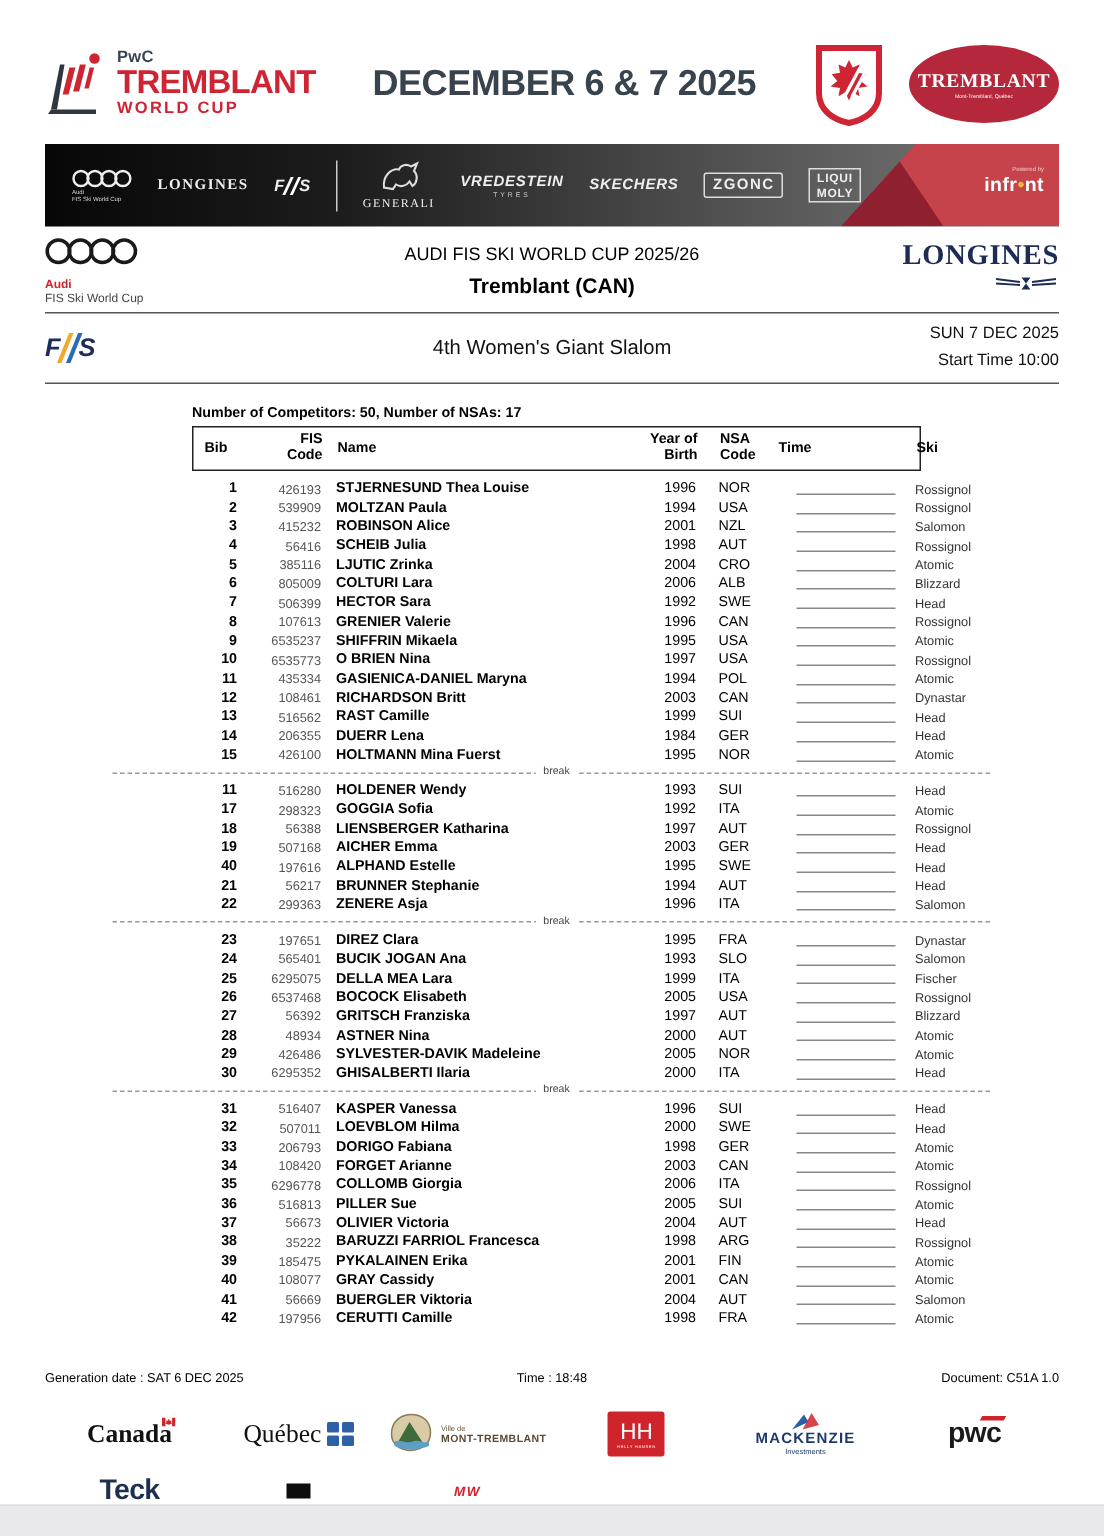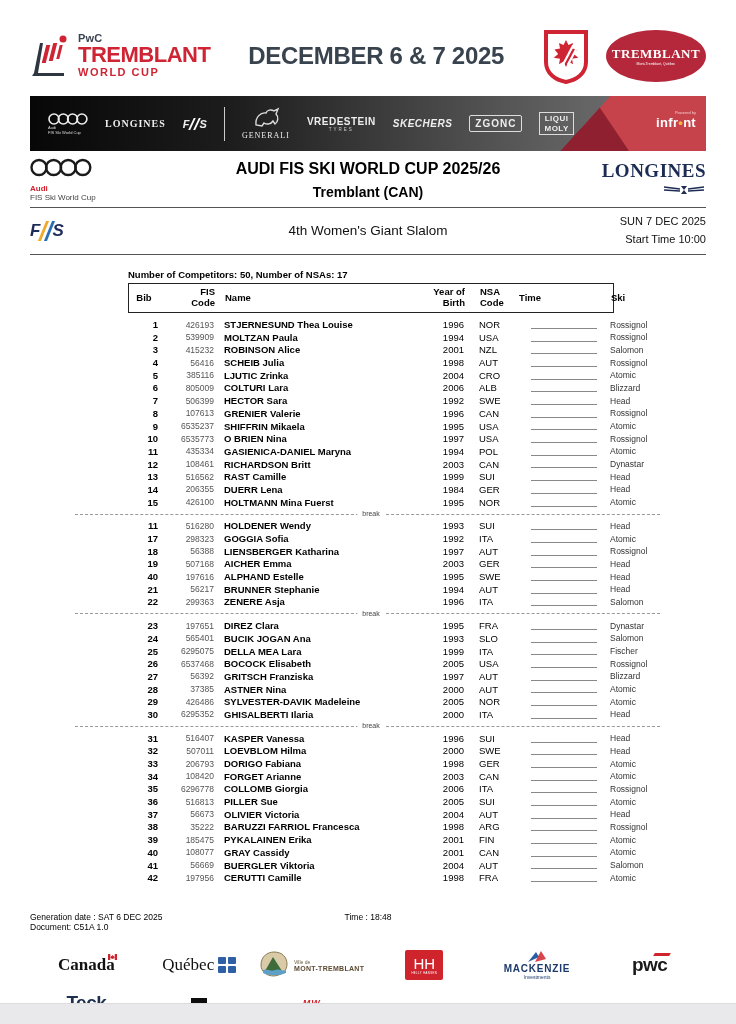--- a/index.html
+++ b/index.html
@@ -29,21 +29,21 @@
   .band-logos { position:absolute; inset:0; display:flex; align-items:center; gap:17px; padding-left:18px; color:#fff; }
   .band-audi { display:flex; flex-direction:column; align-items:flex-start; }
   .band-audi .txt { font-size:4px; color:#ddd; line-height:1.2; }
   .band-longines { font-family:"Liberation Serif",serif; font-size:10px; font-weight:bold; letter-spacing:1px; color:#eee; }
   .band-fis { font-style:italic; font-weight:bold; font-size:11px; color:#eee; display:flex; align-items:center; }
   .band-fis .sl { display:inline-block; width:2px; height:12px; background:#fff; transform:skewX(-25deg); margin:0 1.5px; }
   .band-divider { width:1px; height:34px; background:#ccc; }
   .band-generali { display:flex; flex-direction:column; align-items:center; color:#eee; }
   .band-generali .nm { font-family:"Liberation Serif",serif; font-size:8px; letter-spacing:1px; }
   .band-vred { text-align:center; color:#eee; }
-  .band-vred .nm { font-size:10px; font-weight:bold; letter-spacing:.5px; }
+  .band-vred .nm { font-size:10px; font-weight:bold; letter-spacing:.5px;font-style:italic; }
   .band-vred .sub { font-size:4.5px; letter-spacing:2px; color:#ccc; }
   .band-skechers { font-size:10px; font-weight:bold; font-style:italic; letter-spacing:.5px; color:#eee; }
   .band-zgonc { border:1.5px solid #ddd; border-radius:2px; padding:2px 5px; font-size:10px; font-weight:bold; letter-spacing:1px; color:#eee; }
   .band-liqui { border:1.5px solid #ddd; padding:1px 4px; text-align:center; font-size:8px; font-weight:bold; line-height:1.15; color:#eee; letter-spacing:.5px; }
   .band-grana { display:flex; align-items:center; gap:4px; color:#eee; }
   .band-grana .hex { width:20px; height:22px; background:#ddd; clip-path:polygon(50% 0,100% 25%,100% 75%,50% 100%,0 75%,0 25%);
     display:flex; align-items:center; justify-content:center; }
   .band-grana .hex span { font-size:3.5px; color:#333; font-weight:bold; text-align:center; line-height:1.1; }
   .band-grana .nm { font-size:8.5px; font-weight:bold; line-height:1.1; letter-spacing:.5px; }
   .band-grana .sub { font-size:3.5px; color:#ccc; }
@@ -59,21 +59,21 @@
   .infront .nm .dot { color:#f4b63f; }
 
   
   .title-block { margin:2px 30px 0 30px; }
   .tb-row { display:flex; align-items:center; justify-content:space-between; }
   .tb-row1 { padding:4px 0 5px 0; }
   .audi-brand { width:150px; }
   .audi-brand .a1 { font-size:8px; font-weight:bold; color:#d0232e; margin-top:2px; }
   .audi-brand .a2 { font-size:8px; color:#444; }
   .tb-center { text-align:center; flex:1; }
-  .main-title { font-size:16px; font-weight:bold; }
+  .main-title { font-size:12px; font-weight:normal; }
   .location { font-size:14px; font-weight:bold; margin-top:6px; }
   .longines-block { width:150px; text-align:right; }
   .longines-name { font-family:"Liberation Serif",serif; font-size:19px; font-weight:bold; color:#1d2c55; letter-spacing:.5px; }
   .tb-hr { border-top:1.2px solid #555; }
   .tb-row2 { padding:5px 0 6px 0; }
   .fis-big { width:150px; display:flex; align-items:center; font-weight:bold; font-style:italic; font-size:17px; color:#1d2b5a; }
   .fis-big .sl { display:inline-block; width:3px; height:20px; transform:skewX(-22deg); margin:0 1.5px; }
   .fis-big .sl.y { background:#f0a929; }
   .fis-big .sl.b { background:#2a6db5; }
   .race-title { font-size:13.5px; color:#111; }
@@ -106,21 +106,21 @@
   .break-row { position:relative; height:11px; }
   .break-row .dash { position:absolute; left:-53px; right:-46px; top:5px; border-top:1px dashed #999; }
   .break-row .break-label { position:absolute; left:50%; transform:translateX(-50%); top:1.5px;
     background:#fff; padding:0 5px; font-size:7px; color:#444; }
 
   
   .doc-footer { margin:26px 30px 0 30px; }
   .f-row { display:flex; justify-content:space-between; align-items:baseline; }
   .f-row1 { border-top:1px solid #888; border-bottom:1px solid #888; padding:2px 0; font-size:8.5px; }
   .f-row2 { border-bottom:1px solid #888; padding:2px 0; font-size:11px; }
-  .f-row3 { padding:2px 0; font-size:8.5px;flex-direction:column; }
+  .f-row3 { padding:2px 0; font-size:8.5px; }
   .f-center { position:absolute; left:50%; transform:translateX(-50%); }
   .f-rel { position:relative; }
   .f-link { color:#000; text-decoration:none; }
 
   
   .bottom-sponsors { margin:16px 30px 0 30px; display:grid; grid-template-columns:repeat(6,1fr);
     row-gap:12px; justify-items:center; align-items:center; }
   .sp { display:flex; align-items:center; justify-content:center; }
   .sp-canada { font-family:"Liberation Serif",serif; font-size:17px; font-weight:bold; color:#111; position:relative; }
   .sp-canada .flag { position:absolute; right:-2px; top:-1px; width:9px; height:6px; }
@@ -666,21 +666,21 @@
       <div class="c-year">1997</div>
       <div class="c-nsa">AUT</div>
       <div class="c-time" style="grid-column:8;">
             <div class="line"></div>
           </div>
       <div class="c-ski" style="grid-column:9;">Blizzard</div>
     </div>
 
     <div class="cols row">
       <div class="c-bib">28</div>
-      <div class="c-fis">37385</div>
+      <div class="c-fis">48934</div>
       <div></div>
       <div class="c-name">ASTNER Nina</div>
       <div class="c-year">2000</div>
       <div class="c-nsa">AUT</div>
       <div class="c-time" style="grid-column:8;">
             <div class="line"></div>
           </div>
       <div class="c-ski" style="grid-column:9;">Atomic</div>
     </div>
 

